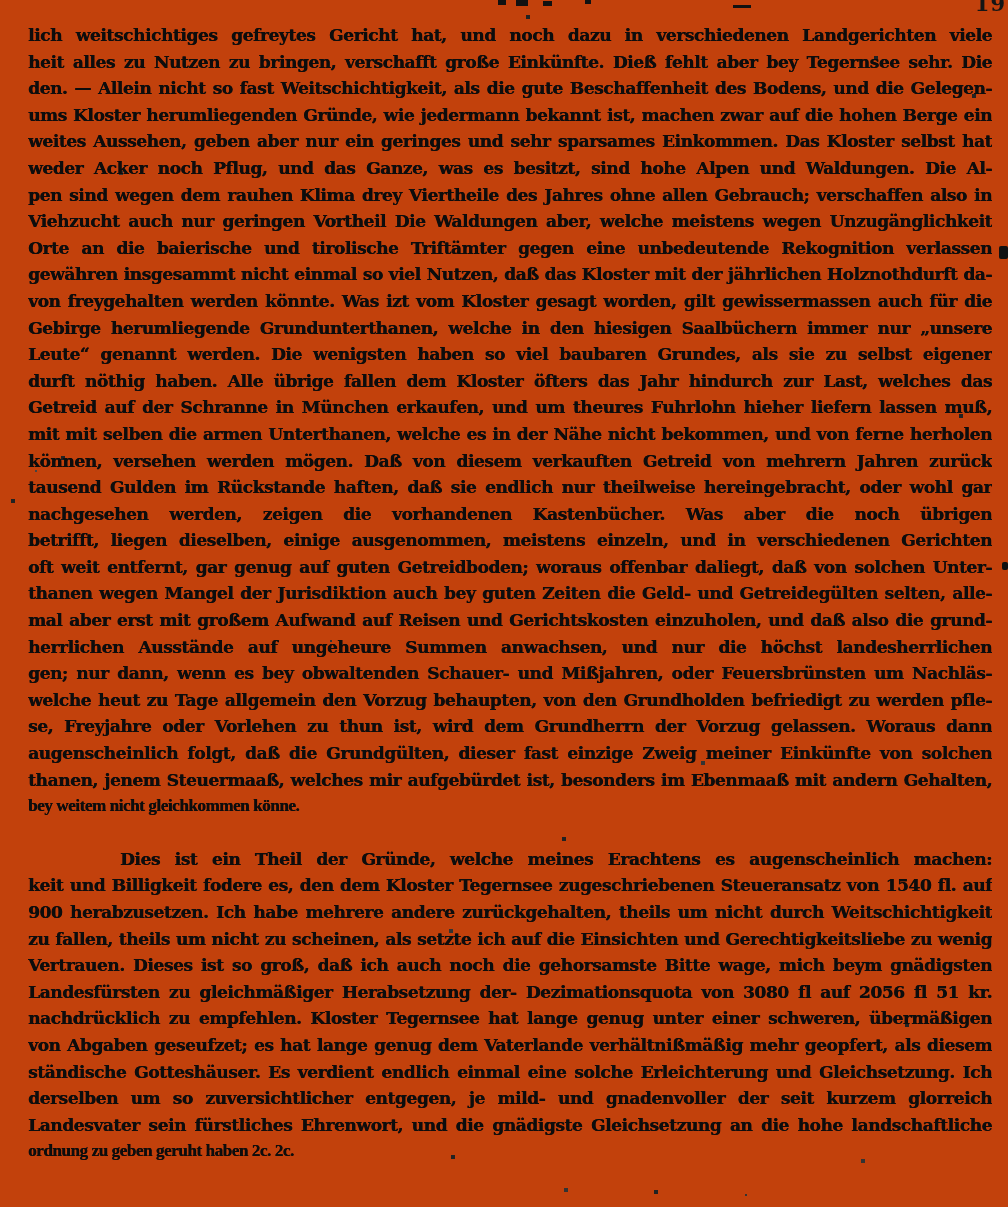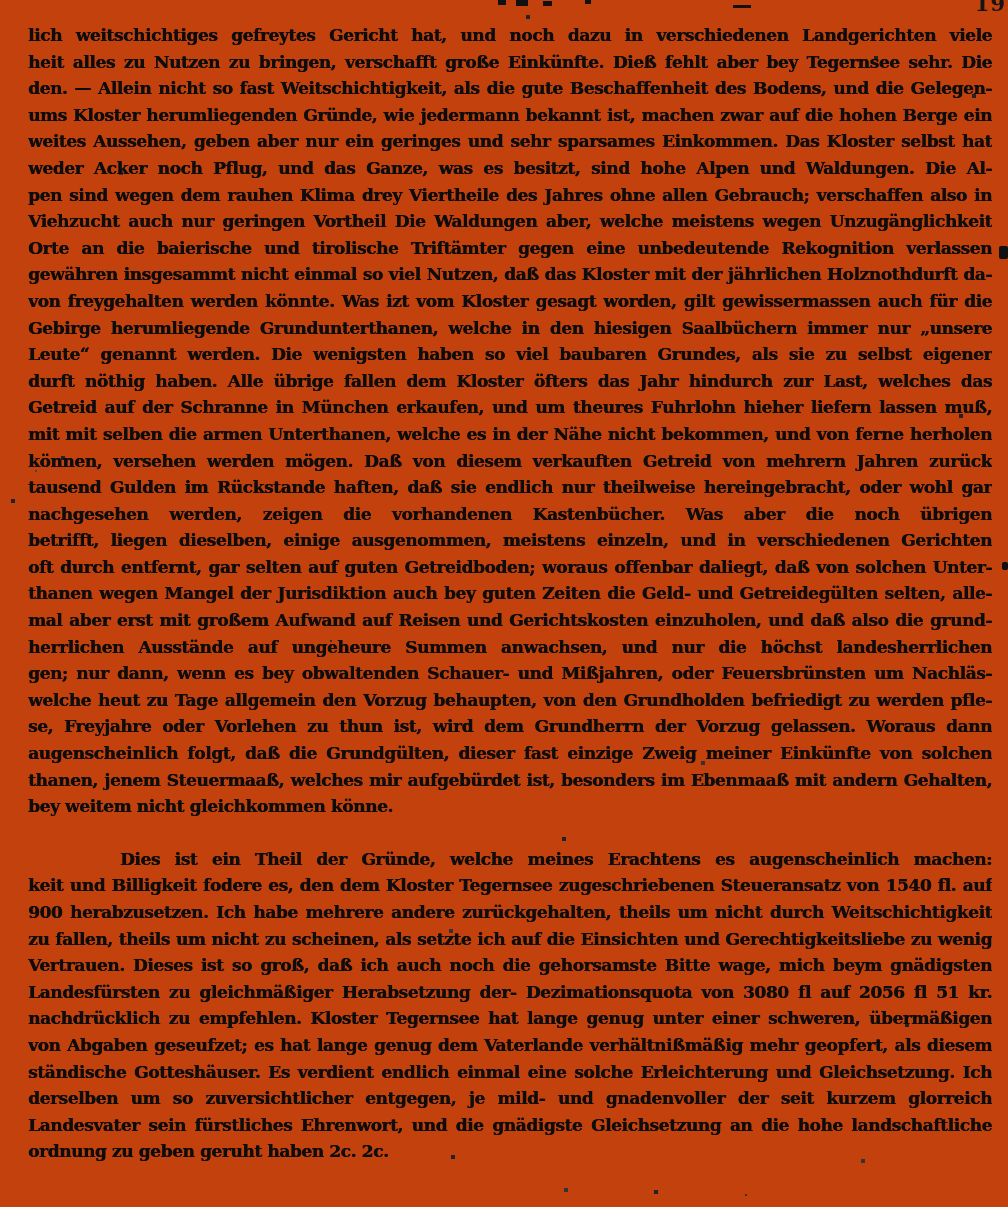--- a/index.html
+++ b/index.html
@@ -33,21 +33,21 @@
     line-height: 26.6px;
     overflow: hidden;
     font-size: 17px;
     font-weight: 700;
     letter-spacing: -0.4px;
     text-align: justify;
     text-align-last: justify;
     text-shadow: 0.4px 0 0 currentColor;
     white-space: normal;
   }
-  .line.para-last { text-align-last: left; }
+  .line.para-last { text-align-last: left; font-family: Liberation Serif, serif; }
   .paragraph.indent .line:first-child { text-indent: 92px; }
 
   
   .ink-mark { position: absolute; background: #111; }
   .frag1 { left: 498px; top: 0; width: 8px;  height: 5px; }
   .frag2 { left: 516px; top: 0; width: 12px; height: 6px; }
   .frag3 { left: 543px; top: 1px; width: 9px; height: 5px; }
   .frag4 { left: 585px; top: 0; width: 6px; height: 4px; }
   .frag5 { left: 733px; top: 5px; width: 18px; height: 3px; }
   .edge-blob  { left: 999px;  top: 246px; width: 9px; height: 13px; border-radius: 2px; }
@@ -97,21 +97,21 @@
         <div class="line">von freygehalten werden könnte. Was izt vom Kloster gesagt worden, gilt gewissermassen auch für die am</div>
         <div class="line">Gebirge herumliegende Grundunterthanen, welche in den hiesigen Saalbüchern immer nur „unsere arme</div>
         <div class="line">Leute“ genannt werden. Die wenigsten haben so viel baubaren Grundes, als sie zu selbst eigener Hausnoth-</div>
         <div class="line">durft nöthig haben. Alle übrige fallen dem Kloster öfters das Jahr hindurch zur Last, welches das nöthige</div>
         <div class="line">Getreid auf der Schranne in München erkaufen, und um theures Fuhrlohn hieher liefern lassen muß, da-</div>
         <div class="line">mit mit selben die armen Unterthanen, welche es in der Nähe nicht bekommen, und von ferne herholen</div>
         <div class="line">können, versehen werden mögen. Daß von diesem verkauften Getreid von mehrern Jahren zurück mehrere</div>
         <div class="line">tausend Gulden im Rückstande haften, daß sie endlich nur theilweise hereingebracht, oder wohl gar noch</div>
         <div class="line">nachgesehen werden, zeigen die vorhandenen Kastenbücher. Was aber die noch übrigen Grundunterthanen</div>
         <div class="line">betrifft, liegen dieselben, einige ausgenommen, meistens einzeln, und in verschiedenen Gerichten zerstreut</div>
-        <div class="line">oft durch entfernt, gar selten auf guten Getreidboden; woraus offenbar daliegt, daß von solchen Unter-</div>
+        <div class="line">oft weit entfernt, gar genug auf guten Getreidboden; woraus offenbar daliegt, daß von solchen Unter-</div>
         <div class="line">thanen wegen Mangel der Jurisdiktion auch bey guten Zeiten die Geld- und Getreidegülten selten, alle-</div>
         <div class="line">mal aber erst mit großem Aufwand auf Reisen und Gerichtskosten einzuholen, und daß also die grund-</div>
         <div class="line">herrlichen Ausstände auf ungeheure Summen anwachsen, und nur die höchst landesherrlichen Foderungen,</div>
         <div class="line">gen; nur dann, wenn es bey obwaltenden Schauer- und Mißjahren, oder Feuersbrünsten um Nachläs-</div>
         <div class="line">welche heut zu Tage allgemein den Vorzug behaupten, von den Grundholden befriedigt zu werden pfle-</div>
         <div class="line">se, Freyjahre oder Vorlehen zu thun ist, wird dem Grundherrn der Vorzug gelassen. Woraus dann</div>
         <div class="line">augenscheinlich folgt, daß die Grundgülten, dieser fast einzige Zweig meiner Einkünfte von solchen Unter-</div>
         <div class="line">thanen, jenem Steuermaaß, welches mir aufgebürdet ist, besonders im Ebenmaaß mit andern Gehalten,</div>
         <div class="line para-last">bey weitem nicht gleichkommen könne.</div>
       </div>

